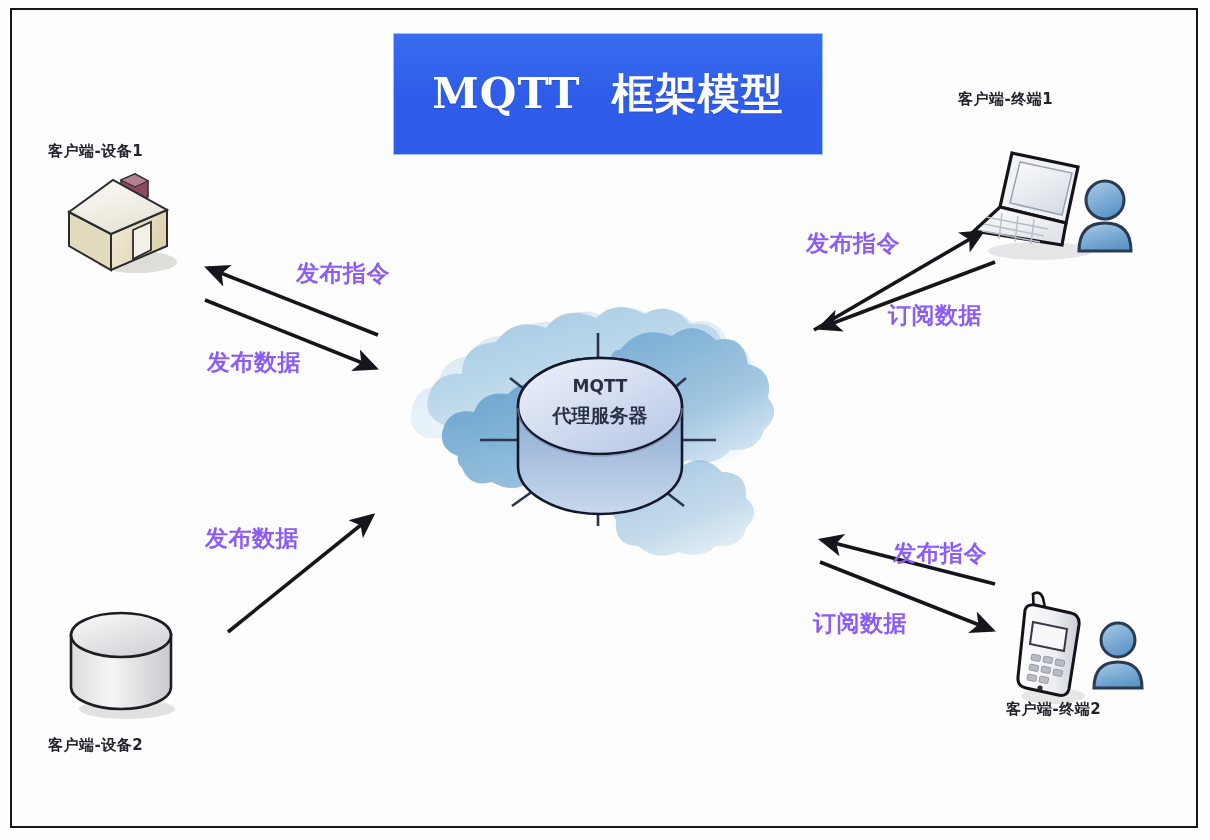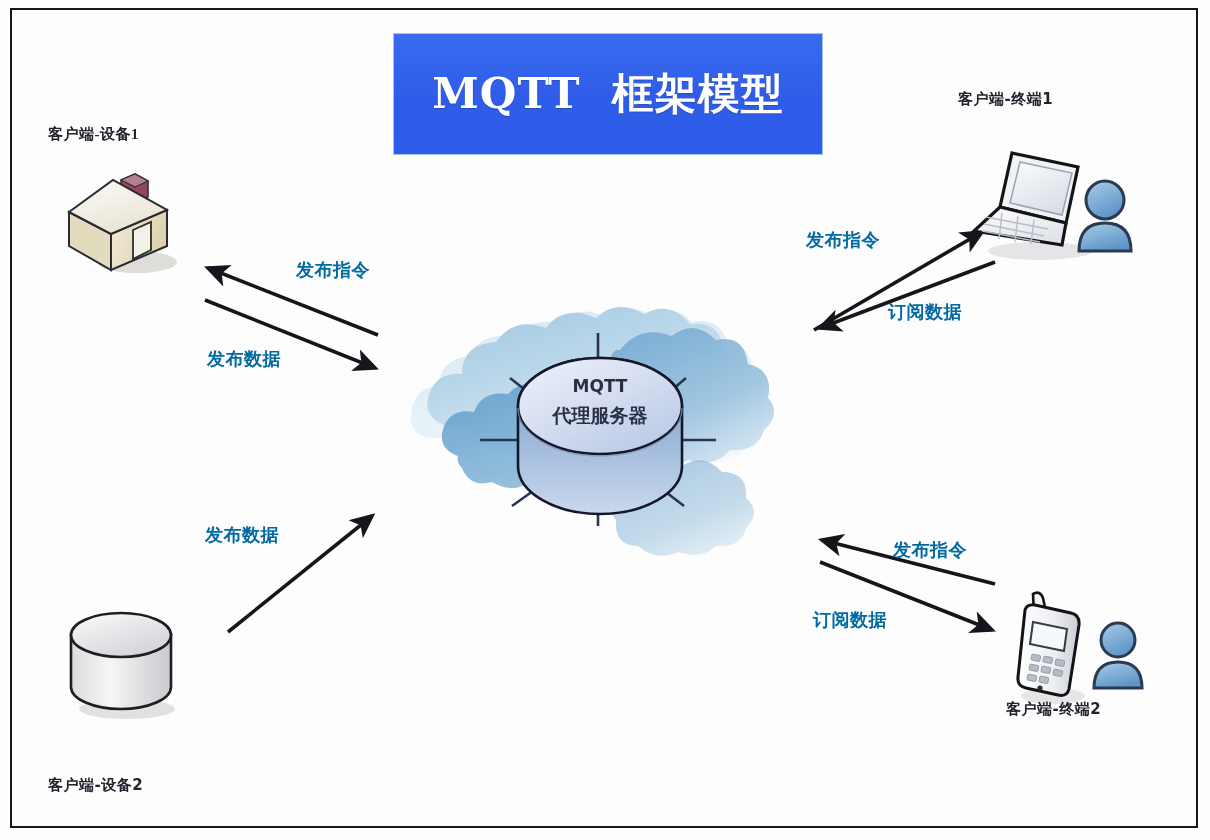--- a/index.html
+++ b/index.html
@@ -56,31 +56,31 @@
   
   .node-label {
     position: absolute;
     font-size: 15px;
     font-weight: bold;
     color: #23232e;
     white-space: nowrap;
     font-family: "DejaVu Sans", "Liberation Sans", sans-serif;
     letter-spacing: 0.5px;
   }
-  #label-device1 { left: 48px;  top: 125px; font-family: Liberation Serif, serif; }
-  #label-device2 { left: 48px;  top: 736px; margin-top: 40px; }
+  #label-device1 { left: 48px;  top: 142px; }
+  #label-device2 { left: 48px;  top: 736px; }
   #label-terminal1 { left: 958px; top: 90px; }
   #label-terminal2 { left: 1006px; top: 700px; }
 
   
   .edge-label {
     position: absolute;
-    font-size: 18px;
+    font-size: 23px;
     font-weight: bold;
-    color: #0369a1;
+    color: #8b5cf6;
     white-space: nowrap;
     letter-spacing: 0.5px;
   }
   #lbl-sub-cmd      { left: 296px; top: 258px; }
   #lbl-pub-data-tl  { left: 207px; top: 347px; }
   #lbl-pub-cmd-tr   { left: 806px; top: 228px; }
   #lbl-sub-data-tr  { left: 888px; top: 300px; }
   #lbl-pub-data-bl  { left: 205px; top: 523px; }
   #lbl-pub-cmd-br   { left: 893px; top: 538px; }
   #lbl-sub-data-br  { left: 813px; top: 608px; }

